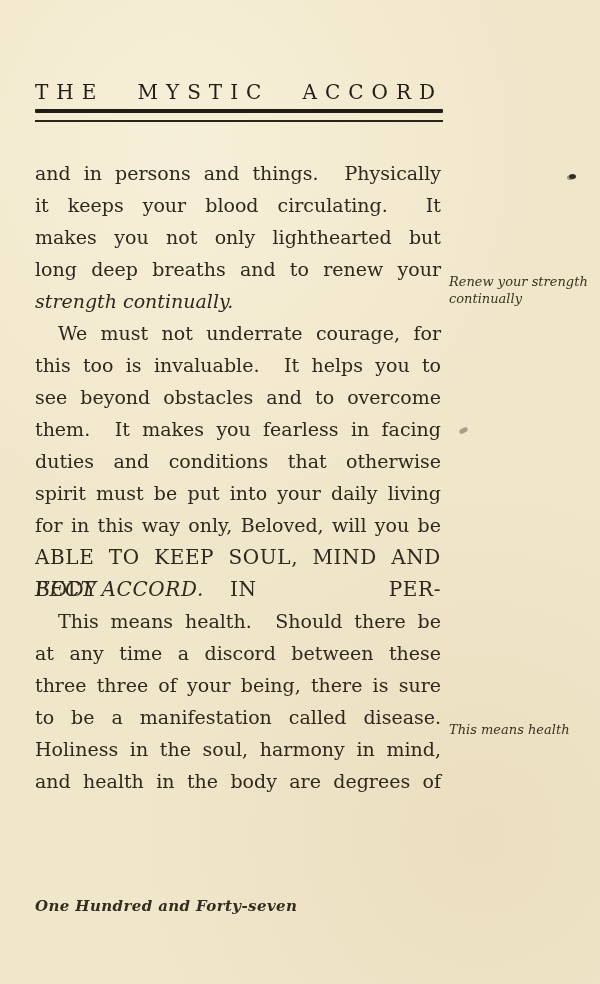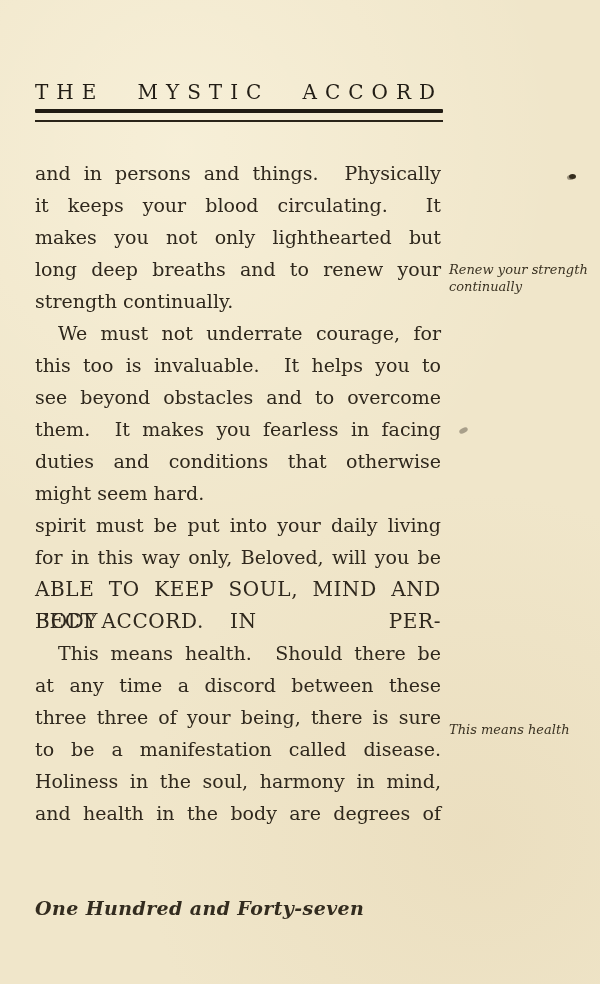--- a/index.html
+++ b/index.html
@@ -57,47 +57,47 @@
     color: #2f281d;
     margin-top: 12px;
   }
   .line {
     text-align: justify;
     text-align-last: justify;
     white-space: pre-wrap;
     height: 32px;
     overflow: visible;
   }
-  .line.last { text-align-last: left; }
+  .line.last { text-align-last: left; font-style: italic; }
   .line.indent { text-indent: 23px; }
   .line.caps {
     font-size: 20px;
     letter-spacing: 0.6px;
   }
 
   
   .margin-note {
     position: absolute;
     left: 449px;
     width: 142px;
     font-style: italic;
     font-size: 13px;
     line-height: 17px;
     color: #3a3222;
   }
-  .margin-note.note-1 { top: 261px; }
+  .margin-note.note-1 { top: 273px; }
   .margin-note.note-2 { top: 697px; margin-top: 24px; }
 
   
   .folio {
     position: absolute;
     left: 35px; top: 897px;
     font-style: italic;
     font-weight: bold;
-    font-size: 19px;
+    font-size: 15px;
     letter-spacing: 0.4px;
     color: #332c1f;
   }
 
   
   .speck {
     position: absolute;
     border-radius: 50%;
   }
   .speck-1 {
@@ -130,21 +130,20 @@
       <div class="line">and in persons and things.  Physically</div>
       <div class="line">it keeps your blood circulating.  It</div>
       <div class="line">makes you not only lighthearted but</div>
       <div class="line">long deep breaths and to renew your</div>
       <div class="line last">strength continually.</div>
       <div class="line indent">We must not underrate courage, for</div>
       <div class="line">this too is invaluable.  It helps you to</div>
       <div class="line">see beyond obstacles and to overcome</div>
       <div class="line">them.  It makes you fearless in facing</div>
       <div class="line">duties and conditions that otherwise</div>
-      <div class="line last">might seem hard.</div>
       <div class="line">spirit must be put into your daily living</div>
       <div class="line">for in this way only, Beloved, will you be</div>
       <div class="line caps">ABLE TO KEEP SOUL, MIND AND BODY IN PER-</div>
       <div class="line caps last">FECT ACCORD.</div>
       <div class="line indent">This means health.  Should there be</div>
       <div class="line">at any time a discord between these</div>
       <div class="line">three three of your being, there is sure</div>
       <div class="line">to be a manifestation called disease.</div>
       <div class="line">Holiness in the soul, harmony in mind,</div>
       <div class="line">and health in the body are degrees of</div>

